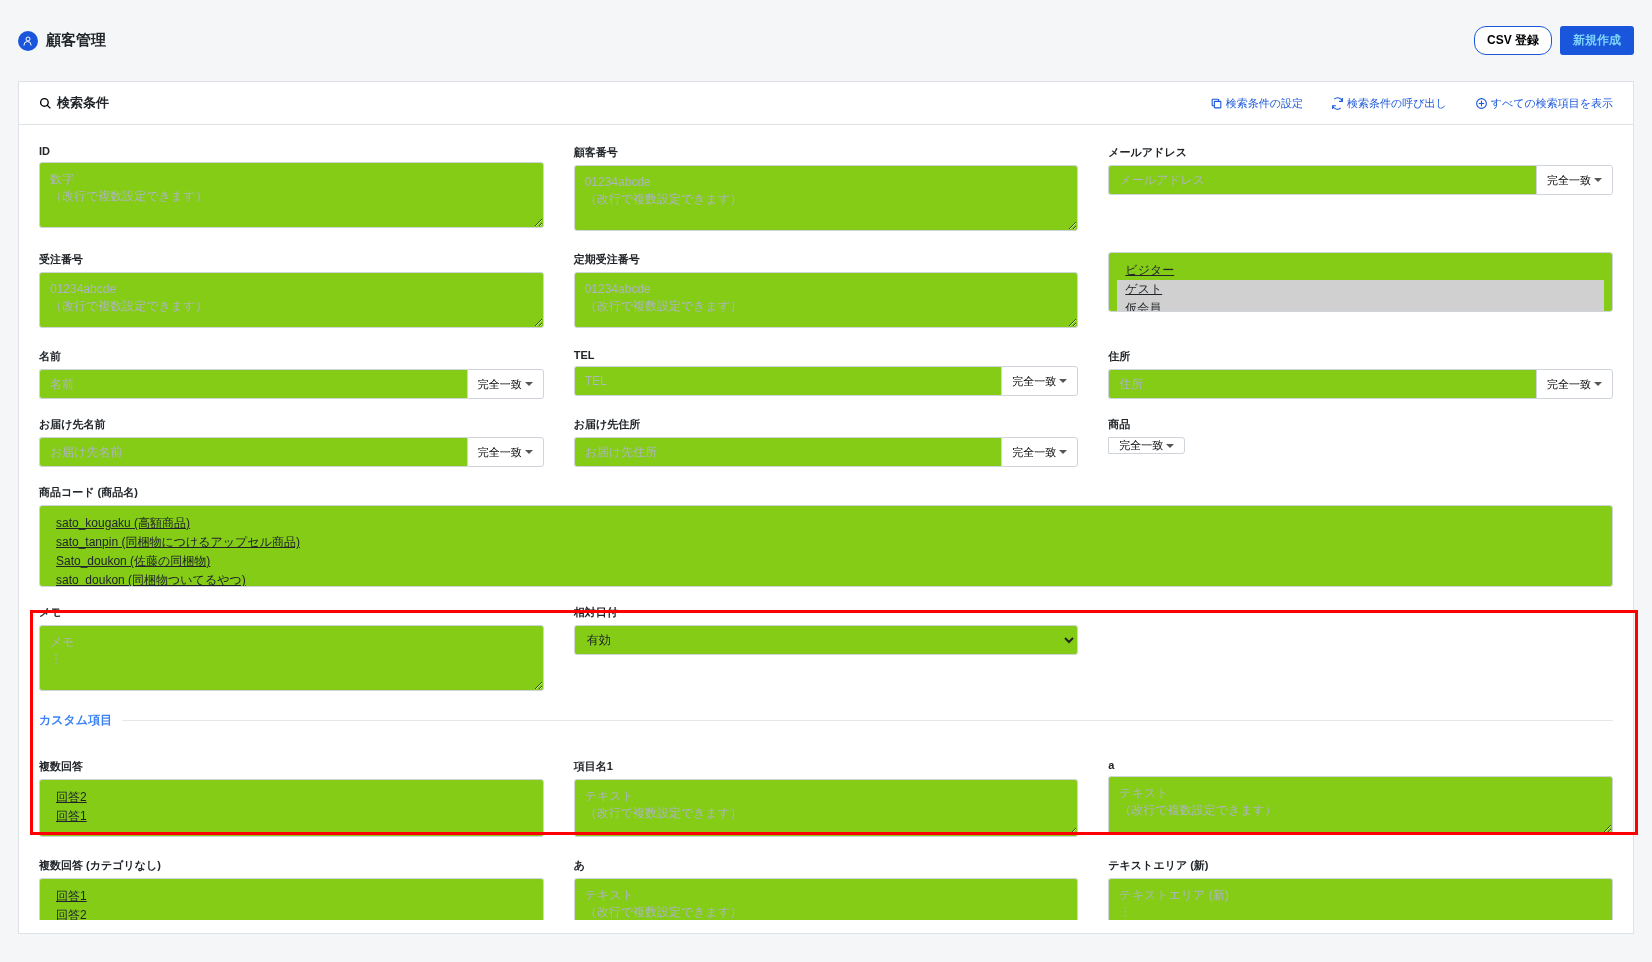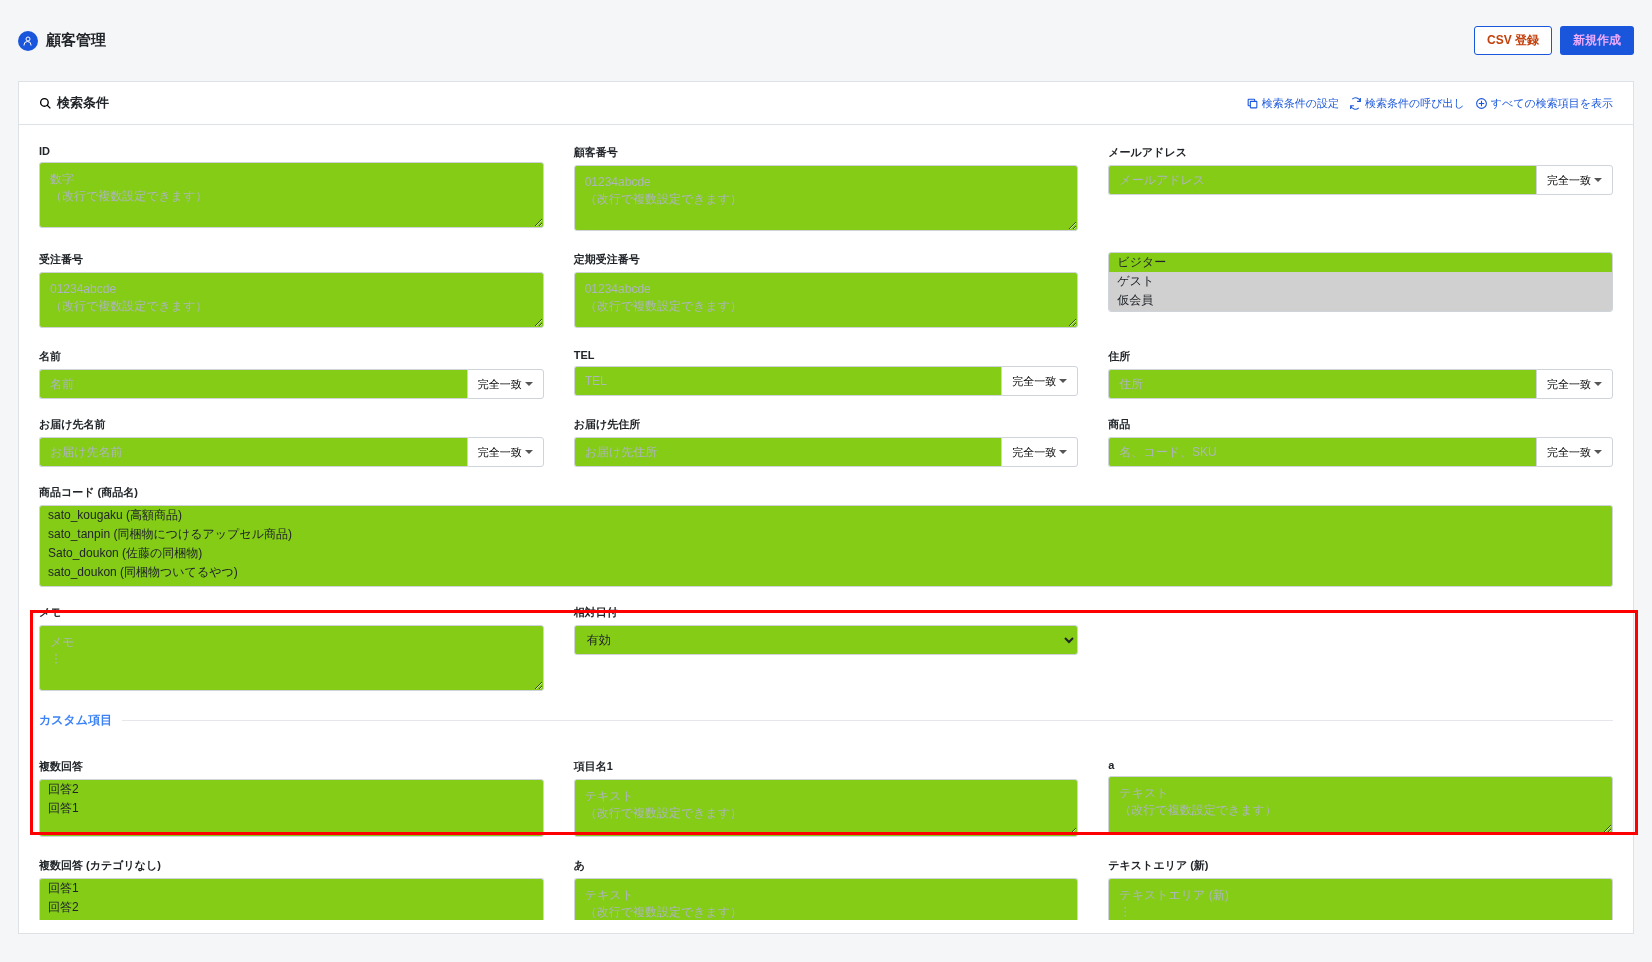--- a/index.html
+++ b/index.html
@@ -3,40 +3,40 @@
 <meta charset="utf-8">
 <style>
 * { box-sizing: border-box; margin: 0; padding: 0; }
 body { font-family: -apple-system, BlinkMacSystemFont, "Segoe UI", "Hiragino Sans", "Hiragino Kaku Gothic ProN", Meiryo, sans-serif; background: #f5f6f8; color: #212529; font-size: 12px; }
 .header { display: flex; align-items: center; justify-content: space-between; padding: 26px 18px; }
 .header-left { display: flex; align-items: center; gap: 8px; }
 .header-icon { width: 20px; height: 20px; background: #1a56db; border-radius: 50%; display: flex; align-items: center; justify-content: center; color: #fff; font-size: 11px; }
 .header-title { font-size: 15px; font-weight: 700; }
 .header-right { display: flex; gap: 8px; }
 .btn { padding: 5px 12px; border-radius: 3px; font-size: 12px; font-weight: 700; cursor: pointer; border: 1px solid transparent; }
-.btn-outline { background: #fff; color: #c2410c; border-color: #1a56db; }
-.btn-primary { background: #1a56db; color: #f0abfc; }
+.btn-outline { background: #fff; color: #000000; border-color: #1a56db; border-radius: 12px; }
+.btn-primary { background: #1a56db; color: #7dd3fc; }
 .card { background: #fff; border: 1px solid #dee2e6; border-radius: 0; margin: 0 18px 18px; }
 .card-header { display: flex; align-items: center; justify-content: space-between; padding: 12px 20px; border-bottom: 1px solid #dee2e6; }
 .card-header-left { display: flex; align-items: center; gap: 5px; font-weight: 700; font-size: 13px; }
-.card-header-right { display: flex; align-items: center; gap: 10px; font-size: 11px; }
+.card-header-right { display: flex; align-items: center; gap: 28px; font-size: 11px; }
 .link-item { display: flex; align-items: center; gap: 3px; color: #1a56db; cursor: pointer; }
 .card-body { padding: 20px 20px 10px; }
 .row { display: flex; gap: 30px; margin-bottom: 18px; }
 .col { flex: 1; min-width: 0; }
 .field-label { font-size: 11px; font-weight: 700; margin-bottom: 5px; display: block; }
 .textarea-input, .text-input, .listbox, .select-input { width: 100%; border: 1px solid #ced4da; border-radius: 3px; font-size: 12px; font-family: inherit; color: #212529; background: #84cc16; }
 .textarea-input { padding: 8px 10px; height: 66px; resize: vertical; line-height: 1.4; }
 .textarea-input::placeholder, .text-input::placeholder { color: #adb5bd; white-space: pre-line; }
 .text-input { padding: 6px 10px; height: 30px; }
 .input-group { display: flex; }
 .input-group .text-input { border-top-right-radius: 0; border-bottom-right-radius: 0; border-right: none; }
 .input-group .match-btn { border: 1px solid #ced4da; background: #fff; padding: 0 10px; font-size: 11px; border-top-right-radius: 3px; border-bottom-right-radius: 3px; cursor: pointer; display: flex; align-items: center; gap: 3px; white-space: nowrap; }
 .caret-down { display: inline-block; width: 0; height: 0; border-left: 4px solid transparent; border-right: 4px solid transparent; border-top: 4px solid #555; }
-.listbox { height: 60px; overflow-y: auto; padding: 0; }
+.listbox { height: 60px; overflow-y: auto; padding: 8px; text-decoration: underline; }
 .listbox-option { padding: 1px 8px; font-size: 12px; cursor: pointer; }
 .listbox-option.selected { background: #d0d0d0; }
 .listbox-scroll { overflow-y: scroll; }
 .fullwidth { width: 100%; }
 .product-listbox { height: 82px; }
 .select-input { height: 30px; padding: 4px 8px; }
 .section-divider { display: flex; align-items: center; margin: 14px 0 30px; }
 .section-title { color: #3b82f6; font-size: 12px; font-weight: 600; margin-right: 10px; white-space: nowrap; }
 .section-line { flex: 1; height: 1px; background: #e5e7eb; }
 .highlight-box { position: absolute; border: 3px solid #ff0000; pointer-events: none; }
@@ -194,21 +194,20 @@
           <input class="text-input" placeholder="お届け先住所" style="">
           <button class="match-btn">
                 <span>完全一致</span>
                 <span class="caret-down"></span>
               </button>
         </div>
       </div>
       <div class="col">
         <label class="field-label">商品</label>
         <div class="input-group">
-          <input class="text-input" placeholder="名、コード、SKU" style="">
           <button class="match-btn">
                 <span>完全一致</span>
                 <span class="caret-down"></span>
               </button>
         </div>
       </div>
     </div>
 
     <div class="row">
       <div class="fullwidth">

